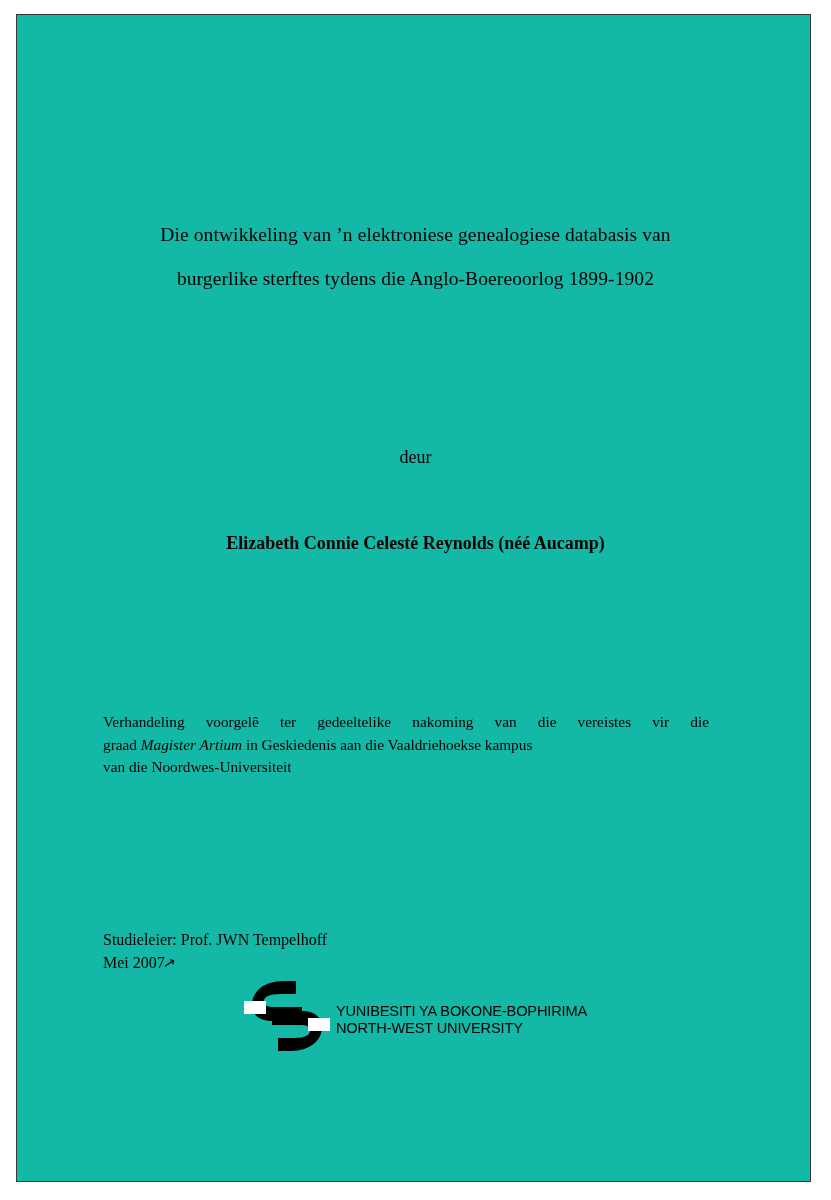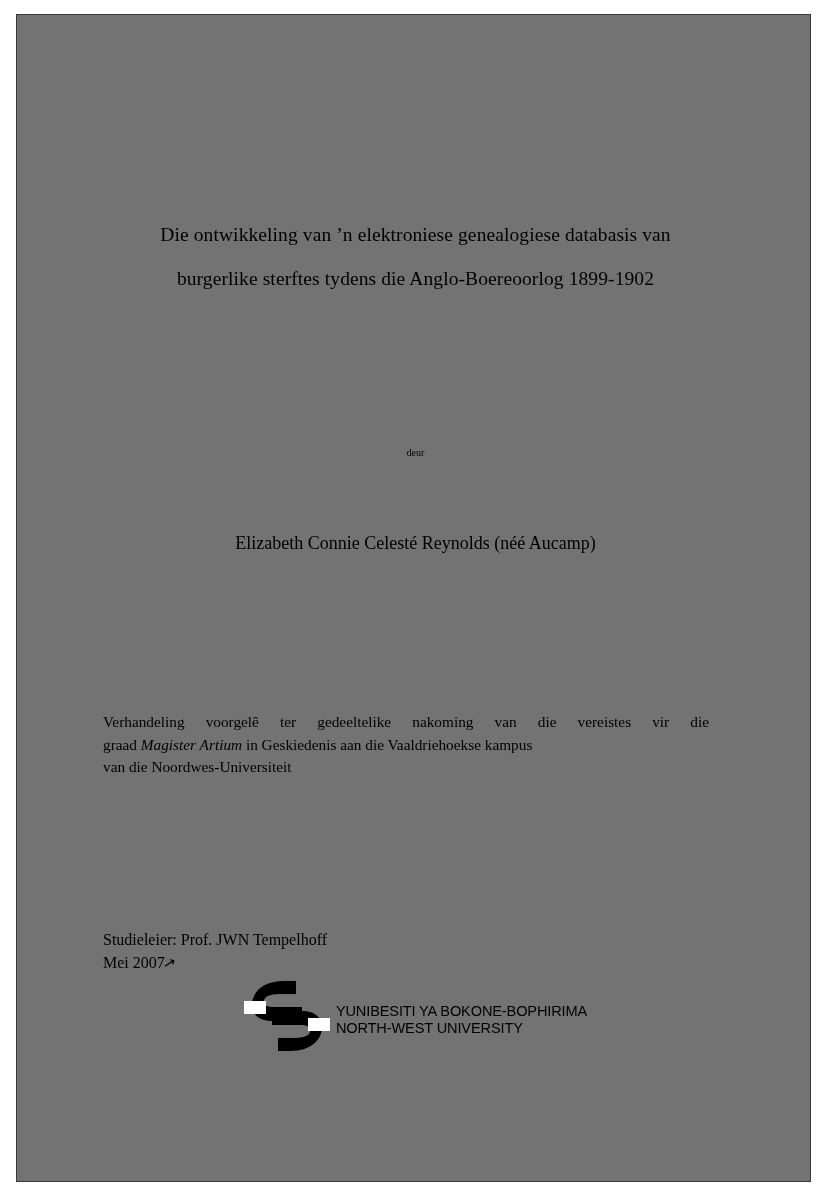--- a/index.html
+++ b/index.html
@@ -15,21 +15,21 @@
     position: relative;
   }
   .page {
     position: absolute;
     left: 16px;
     top: 14px;
     width: 795px;
     height: 1168px;
     border: 1px solid #3a3a3a;
     box-sizing: border-box;
-    background: #737373;
+    background: #14b8a6;
     overflow: hidden;
   }
   .inner {
     position: absolute;
     left: 86px;
     top: 0;
     width: 625px;
     height: 100%;
   }
   .title {
@@ -44,29 +44,30 @@
   }
   .title .line {
     display: block;
   }
   .deur {
     position: absolute;
     top: 432px;
     left: 0;
     width: 625px;
     text-align: center;
-    font-size: 10px;
+    font-size: 18px;
   }
   .author {
     position: absolute;
     top: 518px;
     left: 0;
     width: 625px;
     text-align: center;
     font-size: 18px;
+    font-weight: bold;
   }
   .statement {
     position: absolute;
     top: 696px;
     left: 0;
     width: 606px;
     font-size: 15.3px;
     line-height: 22.5px;
     text-align: justify;
   }

